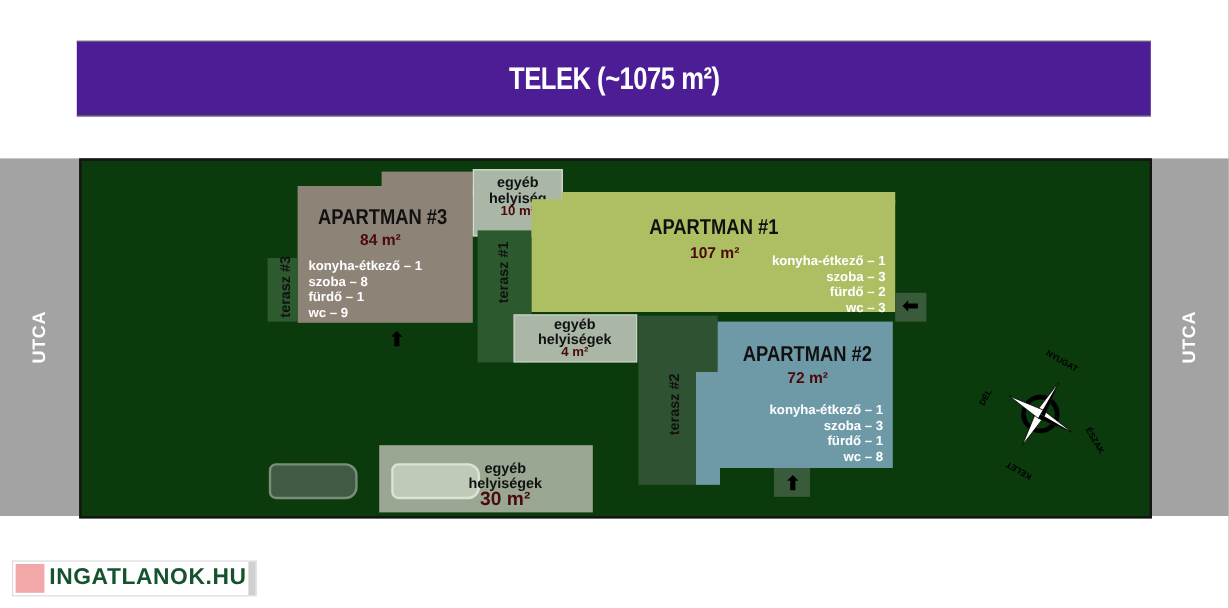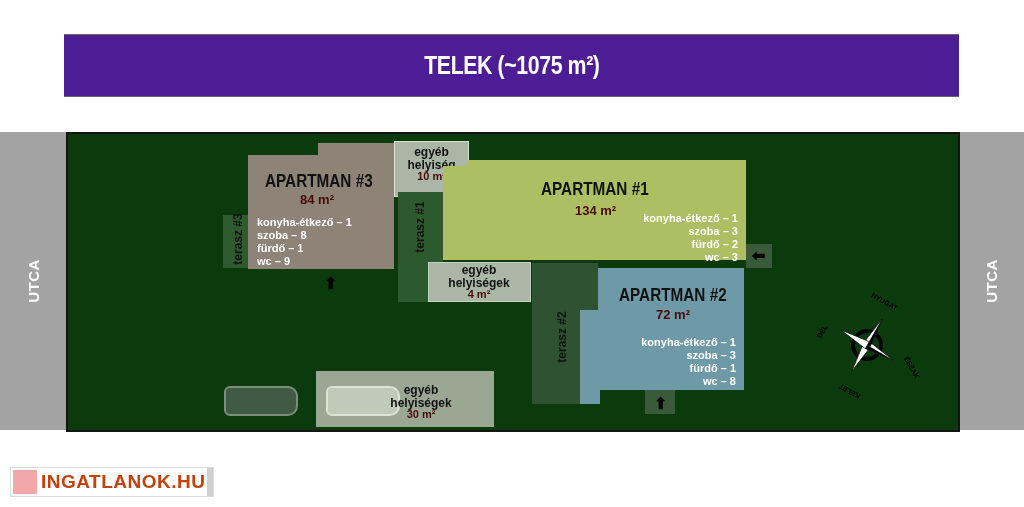--- a/index.html
+++ b/index.html
@@ -33,21 +33,21 @@
   .small-dark { font-size:12px; color:#111; font-weight:bold; }
   .list { position:absolute; color:#fff; font-weight:bold; font-size:11px; line-height:13px; white-space:nowrap; }
   .list.right { text-align:right; }
   .vert { position:absolute; font-weight:bold; font-size:12px; color:#111; transform:rotate(-90deg); white-space:nowrap; }
   .arrow { position:absolute; color:#000; font-size:16px; font-weight:bold; line-height:1; }
   .car { position:absolute; width:70px; height:26px; border:2px solid #7b8e7b; border-radius:6px 10px 10px 6px; background:#415a43; }
   .car-b { background:#c0cab9; border-color:#dbe2d6; }
   .compass { left:832px; top:310px; width:70px; height:70px; }
   .logo { left:10px; top:467px; width:202px; height:28px; border:1px solid #ddd; background:#fff; display:flex; align-items:center; }
   .logo .house { width:24px; height:24px; margin:0 4px 0 2px; background:#f2a8a8; position:relative; }
-  .logo .txt { color:#c2410c; font-weight:bold; font-size:19px; letter-spacing:0.5px; }
+  .logo .txt { color:#14532d; font-weight:bold; font-size:19px; letter-spacing:0.5px; }
   .logo .edge { position:absolute; right:0; top:0; width:6px; height:100%; background:#d0d0d0; }
 </style>
 </head>
 <body>
 
 <div class="abs title-bar">
   <span>TELEK (~1075 m²)</span>
 </div>
 
 <div class="abs street street-left">
@@ -82,21 +82,21 @@
   <div>helyiség</div>
   <div class="area" style="font-size:11px;">10 m²</div>
 </div>
 
 <div class="room terrace1"></div>
 <div class="vert" style="left:394px;top:220px;">terasz #1</div>
 
 <div class="room apt1b"></div>
 <div class="room apt1"></div>
 <div class="label apt-title" style="left:541px;top:180px;">APARTMAN #1</div>
-<div class="label area" style="left:575px;top:204px;">134 m²</div>
+<div class="label area" style="left:575px;top:204px;">107 m²</div>
 <div class="list right" style="left:640px;top:212px;width:98px;">
   <div>konyha-étkező – 1</div>
   <div>szoba – 3</div>
   <div>fürdő – 2</div>
   <div>wc – 3</div>
 </div>
 <div class="room entr1"></div>
 <div class="arrow" style="left:752px;top:248px;">⬅</div>
 
 <div class="room egyeb14"></div>
@@ -121,21 +121,21 @@
 </div>
 <div class="room entr2"></div>
 <div class="arrow" style="left:654px;top:396px;">⬆</div>
 
 <div class="room egyeb30"></div>
 <div class="car" style="left:224px;top:386px;"></div>
 <div class="car car-b" style="left:326px;top:386px;"></div>
 <div class="label small-dark" style="left:376px;top:384px;width:90px;">
   <div>egyéb</div>
   <div>helyiségek</div>
-  <div class="area" style="font-size:11px;">30 m²</div>
+  <div class="area" style="font-size:16px;">30 m²</div>
 </div>
 
 <div class="abs compass">
   <svg width="70" height="70" viewBox="-35 -35 70 70">
     <circle r="14" fill="none" stroke="#000" stroke-width="4"></circle>
     <g transform="rotate(30)">
       <polygon points="0,-30 4,0 0,30 -4,0" fill="#fff" stroke="#000" stroke-width="0.6"></polygon>
       <polygon points="-30,0 0,-4 30,0 0,4" fill="#fff" stroke="#000" stroke-width="0.6"></polygon>
       <polygon points="0,-30 4,0 0,0" fill="#000"></polygon>
       <polygon points="30,0 0,4 0,0" fill="#000"></polygon>

